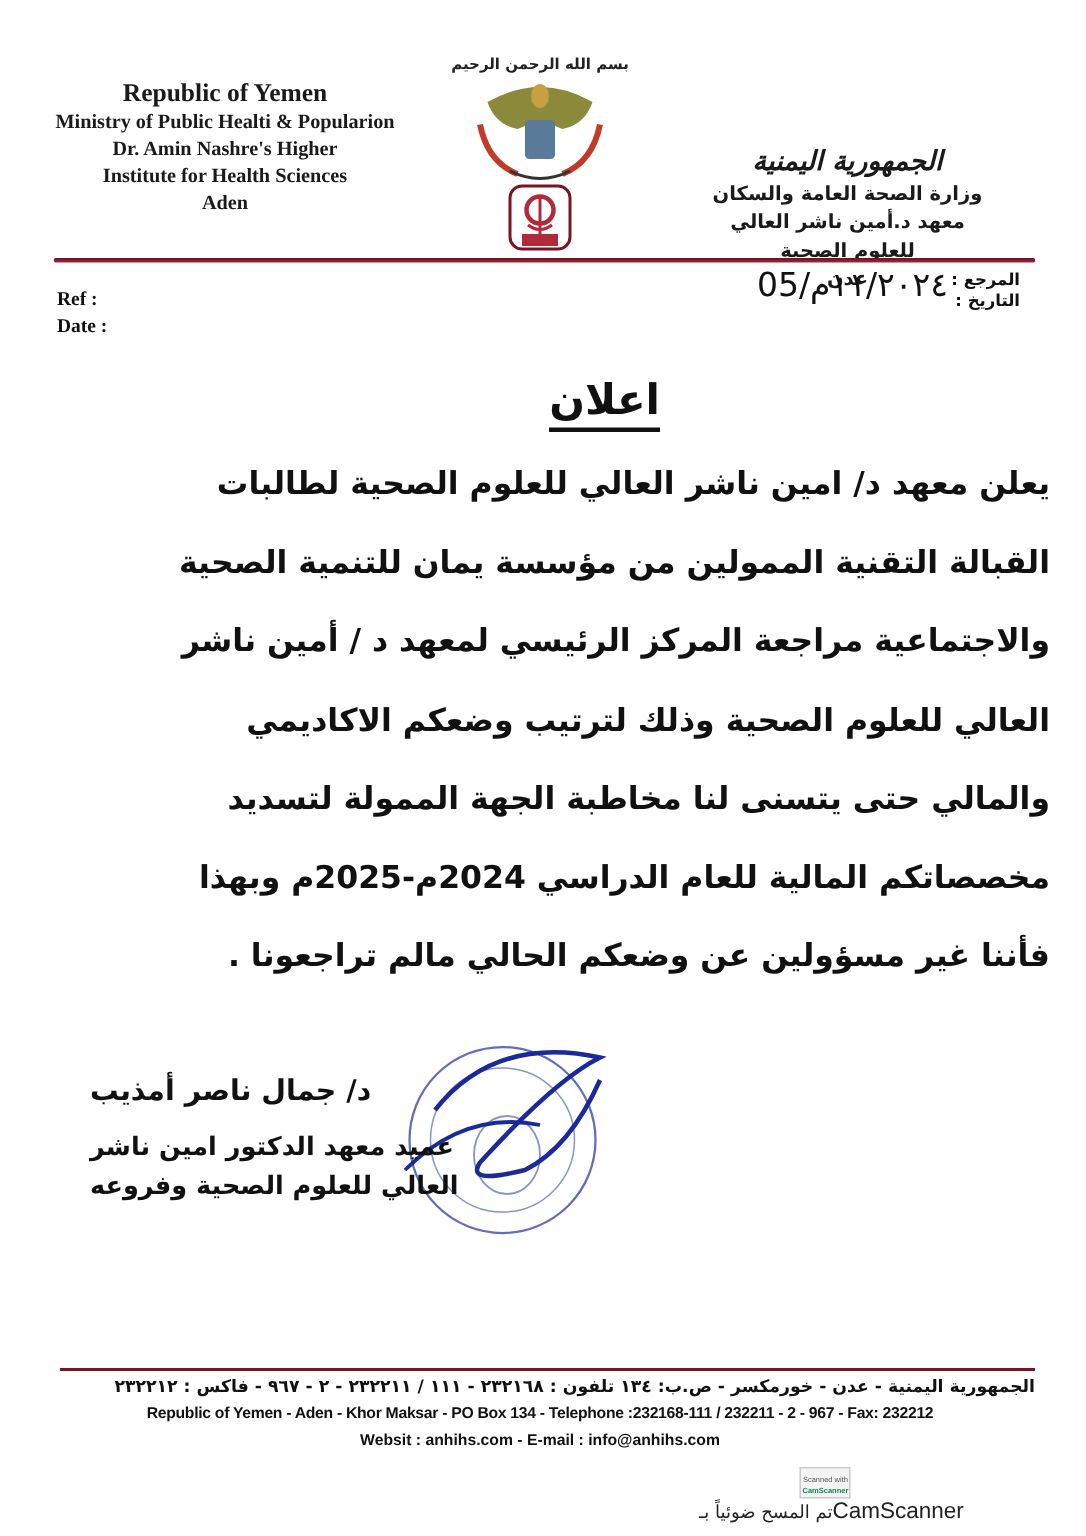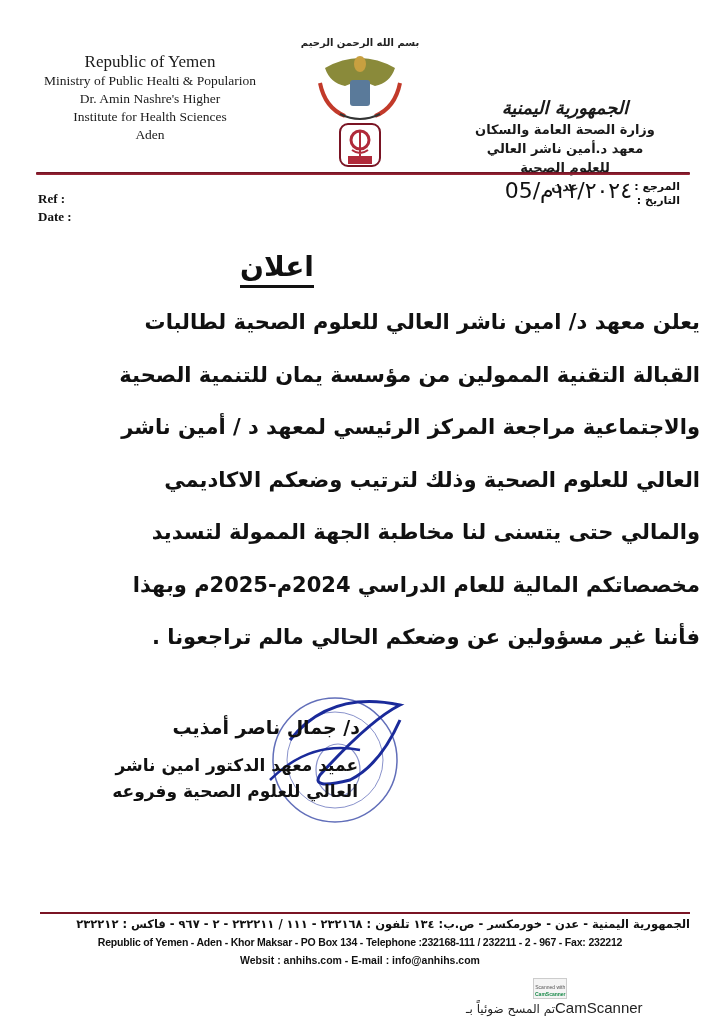--- a/index.html
+++ b/index.html
@@ -1,33 +1,33 @@
 <!DOCTYPE html>
 <html><head>
 <meta charset="utf-8">
 <style>
   html, body { margin: 0; padding: 0; }
   body { width: 724px; height: 1024px; background: #ffffff; position: relative; overflow: hidden; font-family: "DejaVu Sans", sans-serif; color: #111; }
   .abs { position: absolute; }
-  .en-head { left: 0; top: 52px; width: 300px; text-align: center; font-family: "Liberation Serif", serif; font-weight: normal; color: #1a1a1a; }
+  .en-head { left: 0; top: 52px; width: 300px; text-align: center; font-family: "Liberation Serif", serif; font-weight: bold; color: #1a1a1a; }
   .en-head .l1 { font-size: 17px; line-height: 20px; }
   .en-head .l { font-size: 13.5px; line-height: 18px; }
   .ar-head { left: 440px; top: 56px; width: 250px; text-align: center; direction: rtl; font-family: "DejaVu Sans", sans-serif; font-weight: bold; color: #1a1a1a; margin-top: 40px; }
   .ar-head .l1 { font-size: 18px; line-height: 24px; font-family: "DejaVu Serif", serif; font-style: italic; }
   .ar-head .l { font-size: 13px; line-height: 19px; }
   .logo { left: 300px; top: 28px; width: 120px; height: 140px; }
   .hr-top { left: 36px; top: 172px; width: 654px; height: 3px; background: linear-gradient(#6b1020, #a02a3a); border-radius: 1px; }
   .ref-en { left: 38px; top: 190px; font-family: Liberation Serif, serif; font-weight: bold; font-size: 13px; line-height: 18px; }
   .ref-ar { left: 430px; top: 180px; width: 250px; direction: rtl; font-weight: bold; font-size: 11px; line-height: 14px; }
   .ref-ar .date-val { position: absolute; right: 48px; top: 4px; font-size: 22px; font-family: "DejaVu Sans", sans-serif; font-weight: normal; direction: ltr; }
-  .title { left: 240px; top: 250px; width: 200px; text-align: left; direction: rtl; font-size: 28px; font-weight: bold; }
+  .title { left: 240px; top: 250px; width: 200px; text-align: right; direction: rtl; font-size: 28px; font-weight: bold; }
   .title span { border-bottom: 3px solid #111; padding-bottom: 2px; }
   .body { left: 80px; top: 296px; width: 620px; direction: rtl; text-align: right; font-family: "DejaVu Sans", sans-serif; font-weight: bold; font-size: 21px; }
   .body .line { height: 52.5px; line-height: 52px; white-space: nowrap; padding-right: 0; }
-  .sign { left: 60px; top: 712px; width: 320px; direction: rtl; text-align: right; font-weight: bold; }
+  .sign { left: 60px; top: 712px; width: 320px; direction: rtl; text-align: left; font-weight: bold; }
   .sign .name { font-size: 19px; line-height: 30px; padding-right: 20px; margin-bottom: 10px; }
   .sign .role { font-size: 17px; line-height: 26px; padding-right: 22px; }
   .stamp { left: 250px; top: 680px; width: 170px; height: 150px; }
   .hr-bot { left: 40px; top: 912px; width: 650px; height: 2px; background: #7a1424; }
   .foot-ar { left: 30px; top: 916px; width: 660px; text-align: right; direction: rtl; font-weight: bold; font-size: 11.5px; line-height: 16px; white-space: nowrap; }
   .foot-en { left: 20px; top: 934px; width: 680px; text-align: center; font-family: "Liberation Sans", sans-serif; font-weight: bold; font-size: 10.5px; line-height: 16px; white-space: nowrap; letter-spacing: -0.2px; }
   .foot-web { left: 20px; top: 952px; width: 680px; text-align: center; font-family: "Liberation Sans", sans-serif; font-weight: bold; font-size: 10.5px; line-height: 16px; }
   .cam { left: 458px; top: 978px; height: 34px; display: flex; align-items: center; flex-direction: column; }
   .cam-badge { width: 34px; height: 34px; border: 1px solid #ccc; background: #f4f4f4; font-size: 5px; color: #555; text-align: center; line-height: 7px; box-sizing: border-box; padding-top: 5px; font-family: "Liberation Sans", sans-serif; }
   .cam-badge .g { color: #1a8a4a; font-weight: bold; }

